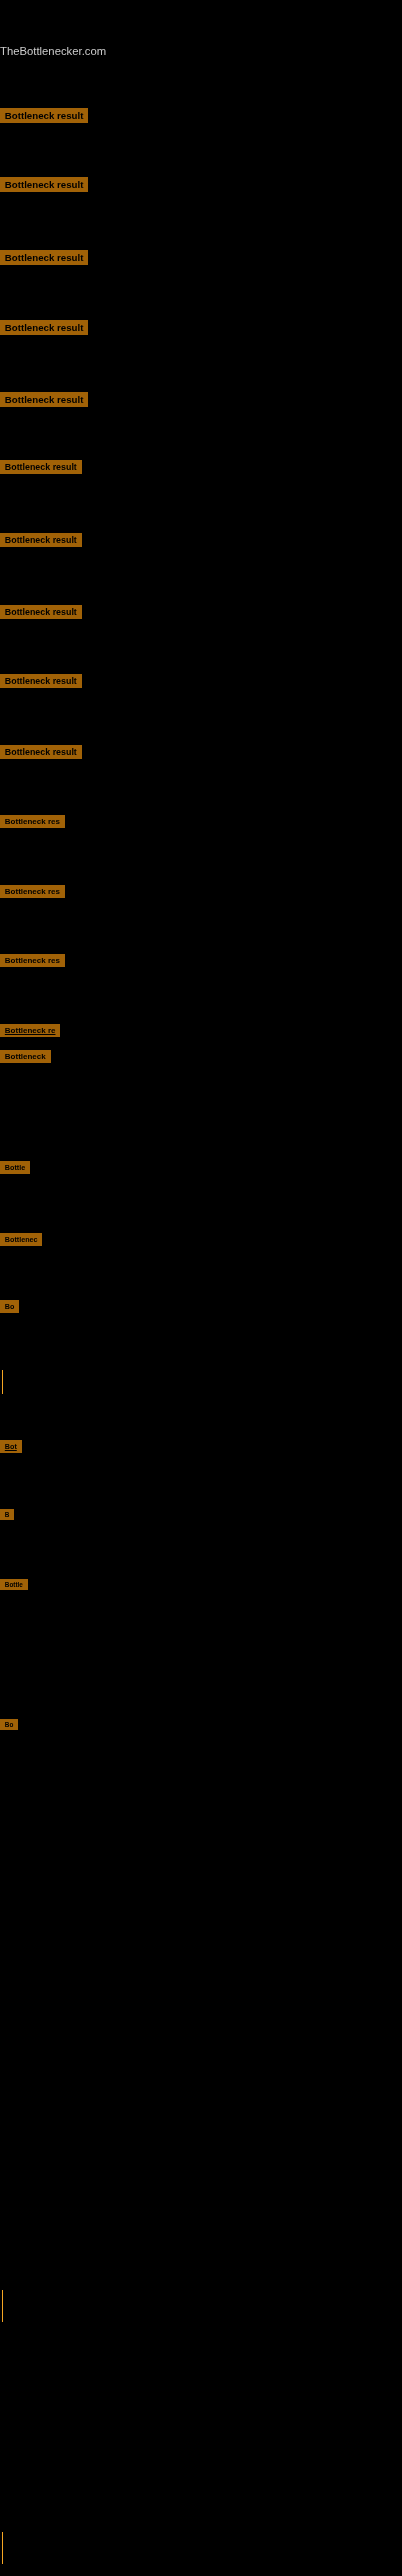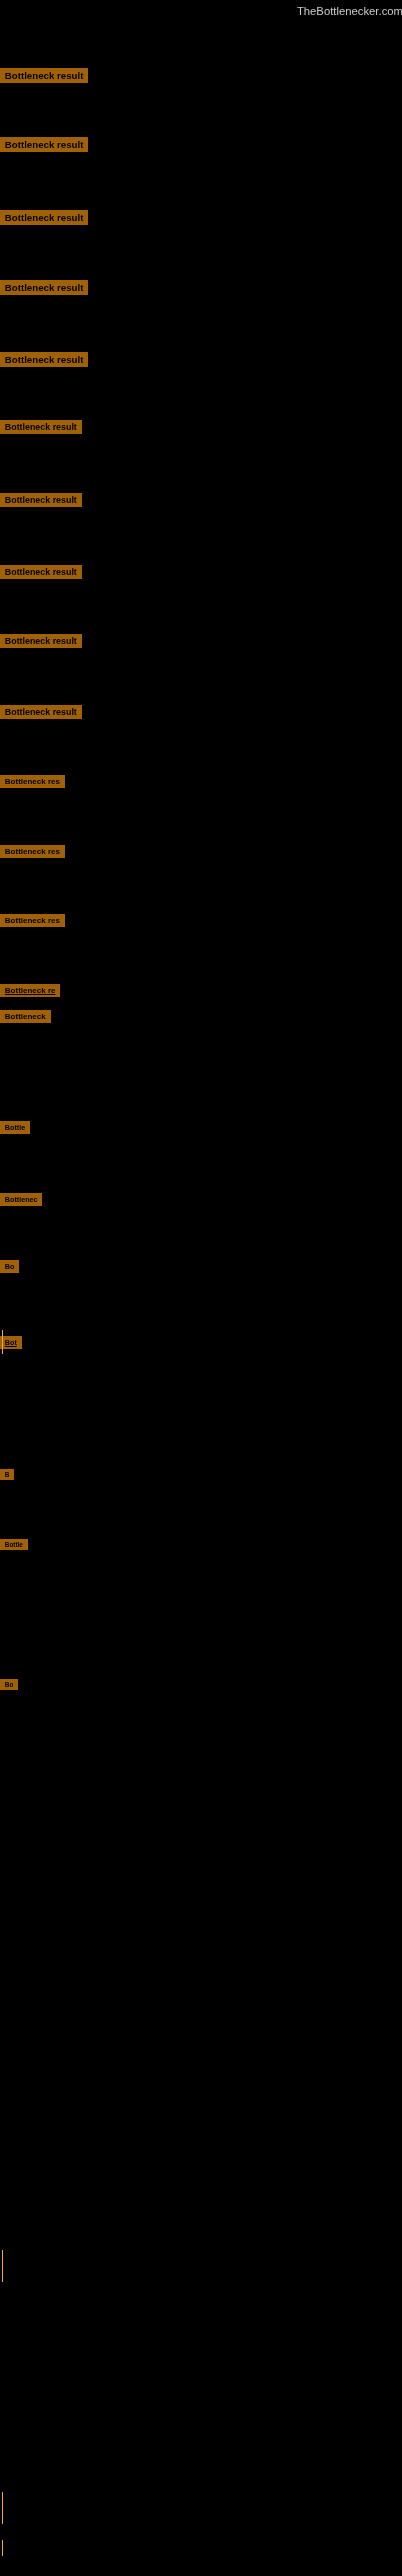--- a/index.html
+++ b/index.html
@@ -8,25 +8,26 @@
       box-sizing: border-box;
     }
     body {
       background-color: #000000;
       width: 403px;
       min-height: 2576px;
       font-family: Arial, sans-serif;
       position: relative;
     }
     .site-title {
-      text-align: right;
+      text-align: left;
       color: #cccccc;
       font-size: 11.3px;
       padding: 4.8px 0;
       width: 100%;
+      margin-top: 40px;
     }
     .bottleneck-badge {
       background-color: #a16207;
       color: #000000;
       font-size: 9.7px;
       font-weight: bold;
       padding: 2.4px 4.8px;
       display: inline-block;
       position: absolute;
       left: 0;
@@ -57,21 +58,21 @@
     <div class="bottleneck-badge" style="top: 612px; max-width: 113px; font-size: 8.9px;">Bottleneck result</div>
     <div class="bottleneck-badge" style="top: 683px; max-width: 111px; font-size: 8.9px;">Bottleneck result</div>
     <div class="bottleneck-badge" style="top: 753px; max-width: 103px; font-size: 8px;">Bottleneck res</div>
     <div class="bottleneck-badge" style="top: 823px; max-width: 97px; font-size: 8px;">Bottleneck res</div>
     <div class="bottleneck-badge" style="top: 892px; max-width: 93px; font-size: 8px;">Bottleneck res</div>
     <div class="bottleneck-badge" style="top: 962px; max-width: 87px; font-size: 8px; text-decoration: underline;">Bottleneck re</div>
     <div class="bottleneck-badge" style="top: 988px; max-width: 72px; font-size: 8px;">Bottleneck</div>
     <div class="bottleneck-badge" style="top: 1099px; max-width: 44px; font-size: 7.2px;">Bottle</div>
     <div class="bottleneck-badge" style="top: 1171px; max-width: 63px; font-size: 7.2px;">Bottlenec</div>
     <div class="bottleneck-badge" style="top: 1238px; max-width: 21px; font-size: 7.2px;">Bo</div>
-    <div class="bottleneck-badge" style="top: 1314px; max-width: 26px; font-size: 7.2px; text-decoration: underline;">Bot</div>
+    <div class="bottleneck-badge" style="top: 1378px; max-width: 26px; font-size: 7.2px; text-decoration: underline;">Bot</div>
     <div class="bottleneck-badge" style="top: 1447px; max-width: 14.5px; font-size: 6.4px;">B</div>
     <div class="bottleneck-badge" style="top: 1517px; max-width: 40px; font-size: 6.4px;">Bottle</div>
     <div class="bottleneck-badge" style="top: 1657px; max-width: 19.3px; font-size: 6.4px;">Bo</div>
     <div class="vertical-line" style="top: 1308px; height: 24px;"></div>
     <div class="vertical-line" style="top: 2228px; height: 32px;"></div>
     <div class="vertical-line" style="top: 2470px; height: 32px;"></div>
     <div class="vertical-line" style="top: 2518px; height: 16px;"></div>
   </div>
 
 

